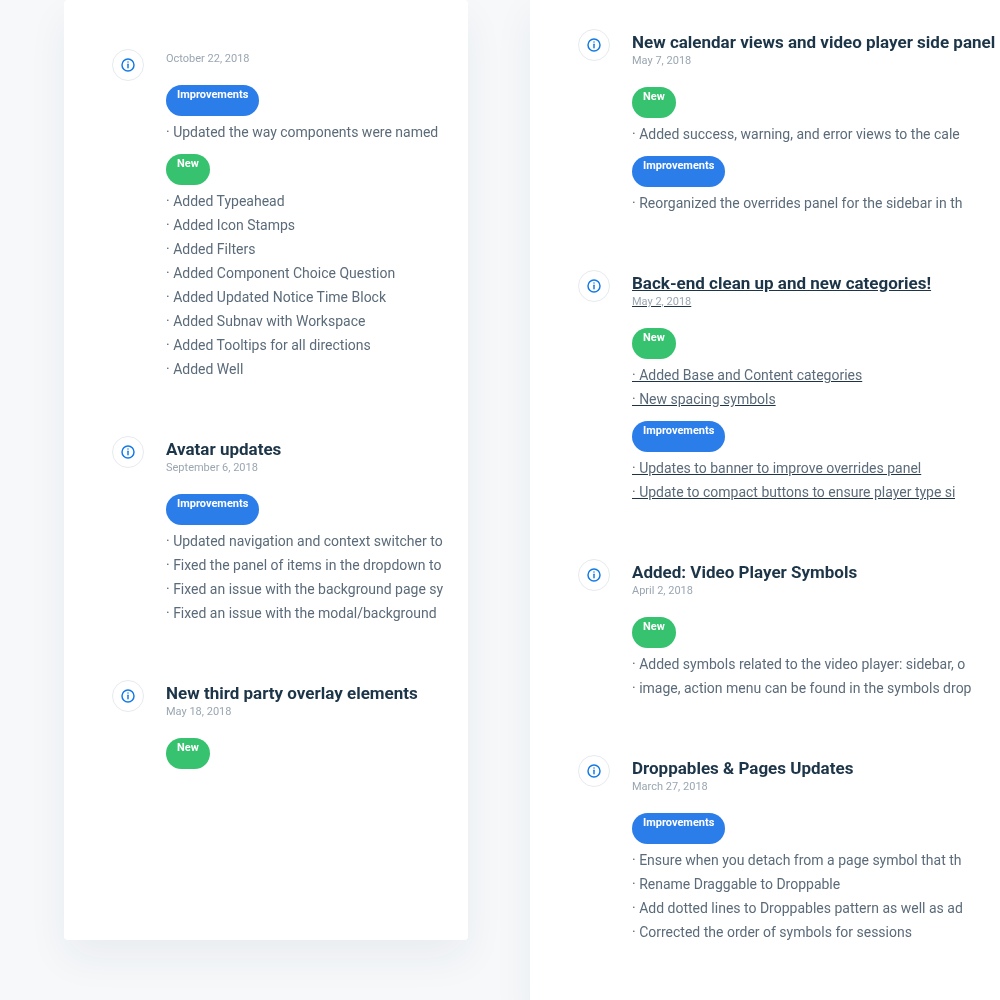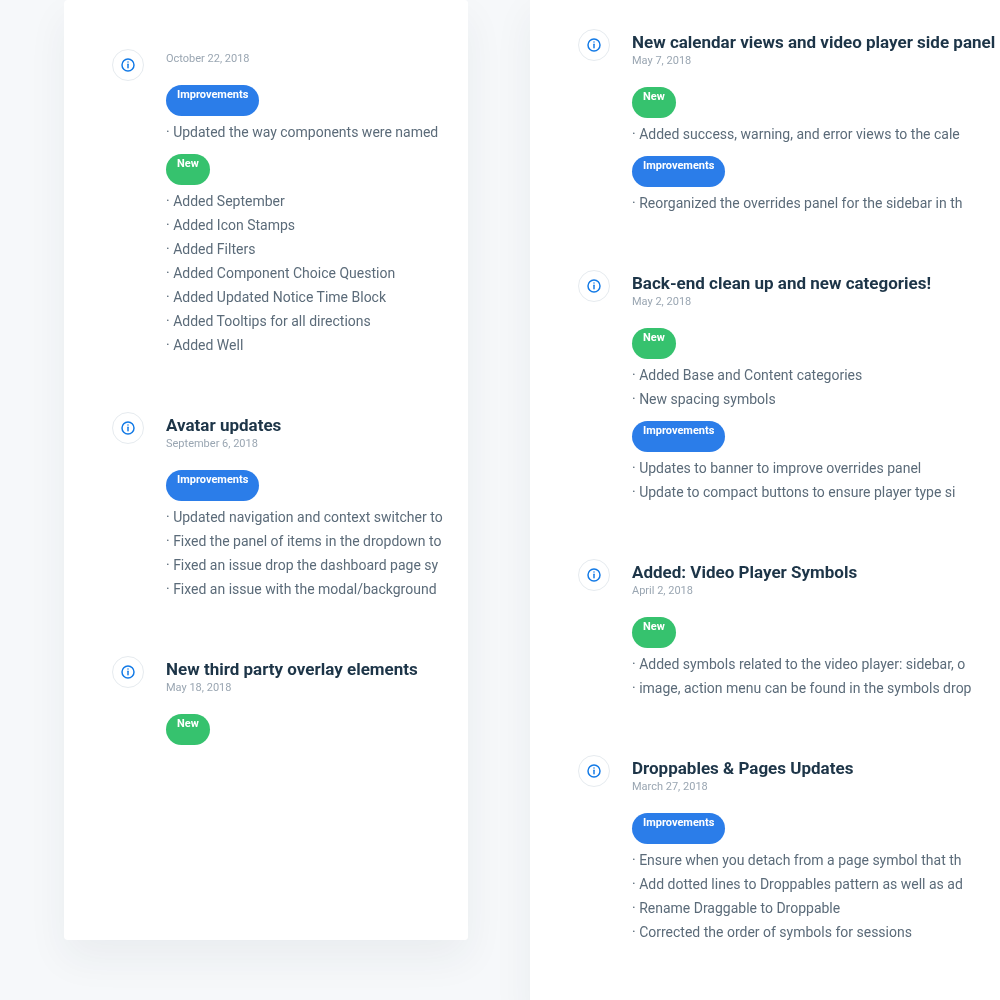--- a/index.html
+++ b/index.html
@@ -134,41 +134,42 @@
         <div class="iconwrap">
           <svg width="16" height="16" viewBox="0 0 24 24" fill="none" stroke="#1179e6" stroke-width="2.2" stroke-linecap="round">
             <circle cx="12" cy="12" r="9"></circle>
             <line x1="12" y1="11" x2="12" y2="16"></line>
             <line x1="12" y1="7.5" x2="12" y2="7.6"></line>
           </svg>
         </div>
         <div style="min-width: 0px;"><div class="date">October 22, 2018</div><span class="badge improvements">Improvements</span><div class="items">
             <span class="row">· Updated the way components were named</span>
           </div><div class="sectiongap"></div><span class="badge new">New</span><div class="items">
-            <span class="row">· Added September</span>
+            <span class="row">· Added Typeahead</span>
             <span class="row">· Added Icon Stamps</span>
             <span class="row">· Added Filters</span>
             <span class="row">· Added Component Choice Question</span>
             <span class="row">· Added Updated Notice Time Block</span>
+            <span class="row">· Added Subnav with Workspace</span>
             <span class="row">· Added Tooltips for all directions</span>
             <span class="row">· Added Well</span>
           </div></div>
       </div>
       <div class="entry">
         <div class="iconwrap">
           <svg width="16" height="16" viewBox="0 0 24 24" fill="none" stroke="#1179e6" stroke-width="2.2" stroke-linecap="round">
             <circle cx="12" cy="12" r="9"></circle>
             <line x1="12" y1="11" x2="12" y2="16"></line>
             <line x1="12" y1="7.5" x2="12" y2="7.6"></line>
           </svg>
         </div>
         <div style="min-width: 0px;"><h3>Avatar updates</h3><div class="date">September 6, 2018</div><span class="badge improvements">Improvements</span><div class="items">
             <span class="row">· Updated navigation and context switcher to</span>
             <span class="row">· Fixed the panel of items in the dropdown to</span>
-            <span class="row">· Fixed an issue drop the dashboard page sy</span>
+            <span class="row">· Fixed an issue with the background page sy</span>
             <span class="row">· Fixed an issue with the modal/background</span>
           </div></div>
       </div>
       <div class="entry">
         <div class="iconwrap">
           <svg width="16" height="16" viewBox="0 0 24 24" fill="none" stroke="#1179e6" stroke-width="2.2" stroke-linecap="round">
             <circle cx="12" cy="12" r="9"></circle>
             <line x1="12" y1="11" x2="12" y2="16"></line>
             <line x1="12" y1="7.5" x2="12" y2="7.6"></line>
           </svg>
@@ -195,21 +196,21 @@
           </div></div>
       </div>
       <div class="entry">
         <div class="iconwrap">
           <svg width="16" height="16" viewBox="0 0 24 24" fill="none" stroke="#1179e6" stroke-width="2.2" stroke-linecap="round">
             <circle cx="12" cy="12" r="9"></circle>
             <line x1="12" y1="11" x2="12" y2="16"></line>
             <line x1="12" y1="7.5" x2="12" y2="7.6"></line>
           </svg>
         </div>
-        <div style="min-width: 0px;"><h3>Back-end clean up and new categories!</h3><div class="date">May 2, 2018</div><span class="badge new">New</span><div class="items">
+        <div style="min-width: 0px; text-decoration: underline;"><h3>Back-end clean up and new categories!</h3><div class="date">May 2, 2018</div><span class="badge new">New</span><div class="items">
             <span class="row">· Added Base and Content categories</span>
             <span class="row">· New spacing symbols</span>
           </div><div class="sectiongap"></div><span class="badge improvements">Improvements</span><div class="items">
             <span class="row">· Updates to banner to improve overrides panel</span>
             <span class="row">· Update to compact buttons to ensure player type si</span>
           </div></div>
       </div>
       <div class="entry">
         <div class="iconwrap">
           <svg width="16" height="16" viewBox="0 0 24 24" fill="none" stroke="#1179e6" stroke-width="2.2" stroke-linecap="round">
@@ -226,19 +227,19 @@
       <div class="entry">
         <div class="iconwrap">
           <svg width="16" height="16" viewBox="0 0 24 24" fill="none" stroke="#1179e6" stroke-width="2.2" stroke-linecap="round">
             <circle cx="12" cy="12" r="9"></circle>
             <line x1="12" y1="11" x2="12" y2="16"></line>
             <line x1="12" y1="7.5" x2="12" y2="7.6"></line>
           </svg>
         </div>
         <div style="min-width: 0px;"><h3>Droppables &amp; Pages Updates</h3><div class="date">March 27, 2018</div><span class="badge improvements">Improvements</span><div class="items">
             <span class="row">· Ensure when you detach from a page symbol that th</span>
+            <span class="row">· Rename Draggable to Droppable</span>
             <span class="row">· Add dotted lines to Droppables pattern as well as ad</span>
-            <span class="row">· Rename Draggable to Droppable</span>
             <span class="row">· Corrected the order of symbols for sessions</span>
           </div></div>
       </div>
     </div>
 </div>
 
 </body></html>

